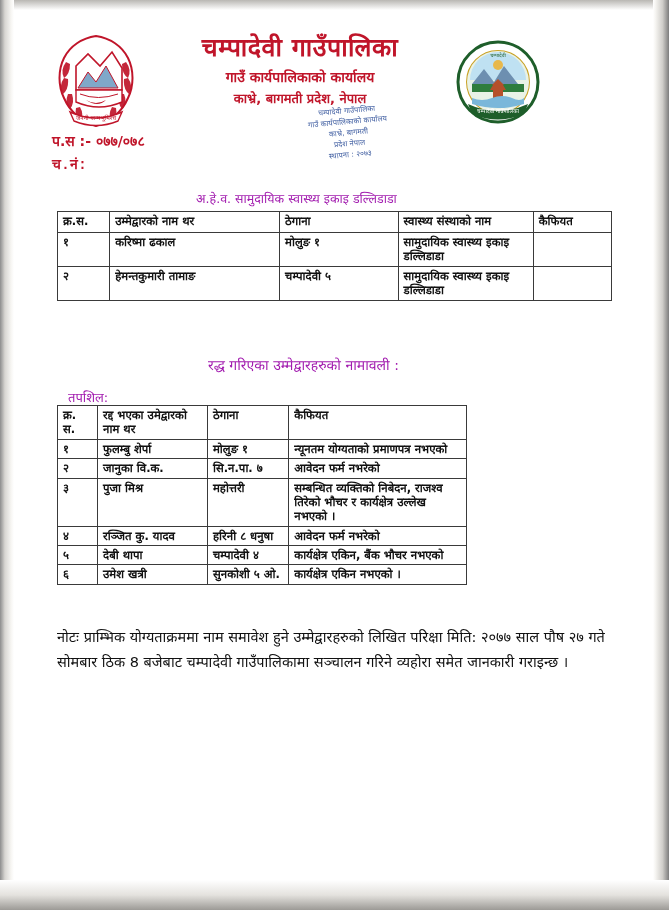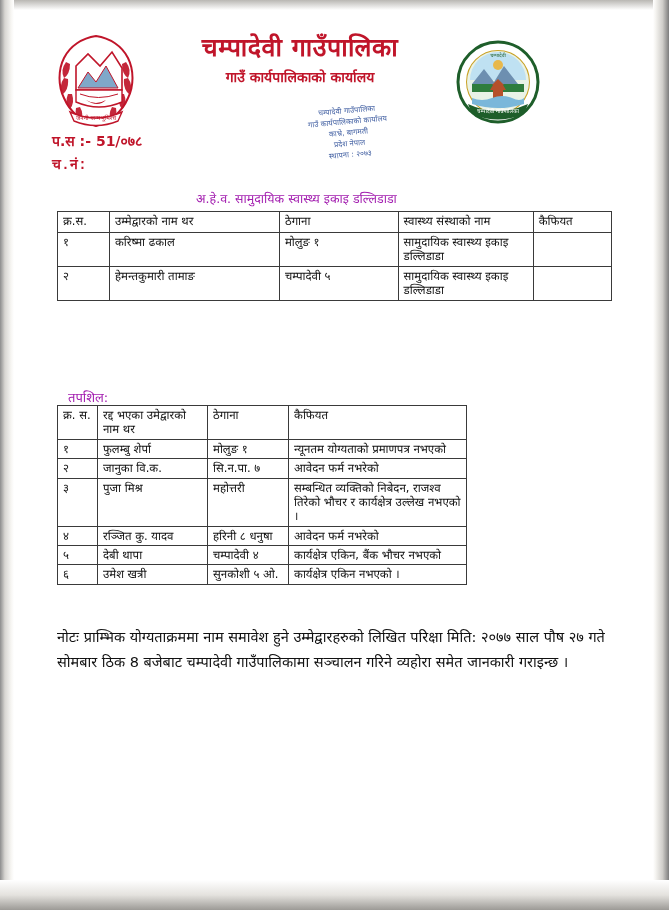--- a/index.html
+++ b/index.html
@@ -136,21 +136,21 @@
     position: absolute;
     border-collapse: collapse;
     font-size: 11.5px;
     color: #111;
   }
   table.doc td, table.doc th {
     border: 1px solid #3a3a3a;
     padding: 2px 5px;
     vertical-align: top;
     text-align: left;
-    font-weight: normal;
+    font-weight: bold;
     line-height: 1.25;
   }
   #table1 { left: 57px; top: 211px; width: 555px; }
   #table1 .c0 { width: 44px; }
   #table1 .c1 { width: 178px; }
   #table1 .c2 { width: 120px; }
   #table1 .c3 { width: 138px; }
   #table1 .c4 { width: 73px; }
   #table1 tr { height: 21px; }
 
@@ -210,20 +210,21 @@
           <path d="M34 68 q10 6 20 0 q-8 8 -20 0 z" fill="#c0152a"></path>
 
           <path d="M18 80 q26 12 52 0 l-4 9 q-22 9 -44 0 z" fill="#ffffff" stroke="#c0152a" stroke-width="1.4"></path>
           <text x="44" y="88" font-size="6" fill="#c0152a" text-anchor="middle" font-family="DejaVu Sans, sans-serif">जननी जन्मभूमिश्च</text>
         </svg>
       </div>
 
       <div class="title-block">
         <div class="title-main">चम्पादेवी गाउँपालिका</div>
         <div class="title-sub1">गाउँ कार्यपालिकाको कार्यालय</div>
+        <div class="title-sub2">काभ्रे, बागमती प्रदेश, नेपाल</div>
       </div>
 
       <div class="emblem-right">
         <svg viewBox="0 0 84 84" width="84" height="84">
           <circle cx="42" cy="42" r="40" fill="#ffffff" stroke="#1e5e2a" stroke-width="3"></circle>
           <circle cx="42" cy="42" r="31" fill="#ffffff" stroke="#c9a227" stroke-width="2"></circle>
           <path d="M42 11 a31 31 0 0 1 0 62 a31 31 0 0 1 0 -62" fill="#e9f2e6"></path>
 
           <path d="M14 40 a28 28 0 0 1 56 0 z" fill="#bfe1f2"></path>
           <circle cx="42" cy="25" r="5" fill="#e8b84b"></circle>
@@ -239,21 +240,21 @@
 
           <path d="M16 58 q10 4 20 0 q10 -4 20 0 q8 4 12 0 l0 6 q-26 8 -52 0 z" fill="#7ab7da"></path>
 
           <path d="M12 64 q30 14 60 0 l-4 10 q-26 11 -52 0 z" fill="#1e5e2a"></path>
           <text x="42" y="73" font-size="5.5" fill="#ffffff" text-anchor="middle" font-family="DejaVu Sans, sans-serif">चम्पादेवी गाउँपालिका</text>
           <text x="42" y="17" font-size="5" fill="#1e5e2a" text-anchor="middle" font-family="DejaVu Sans, sans-serif">चम्पादेवी</text>
         </svg>
       </div>
 
       <div class="refno">
-        <div>प.स :- 51/०७८</div>
+        <div>प.स :- ०७७/०७८</div>
         <div class="line2">च.नं:</div>
       </div>
 
       <div class="stamp">
         <div class="st-line">चम्पादेवी गाउँपालिका</div>
         <div class="st-line">गाउँ कार्यपालिकाको कार्यालय</div>
         <div class="st-line">काभ्रे, बागमती</div>
         <div class="st-line">प्रदेश नेपाल</div>
         <div class="st-line">स्थापना : २०७३</div>
       </div>
@@ -280,20 +281,21 @@
       <tr>
         <td class="c0">२</td>
         <td class="c1">हेमन्तकुमारी तामाङ</td>
         <td class="c2">चम्पादेवी ५</td>
         <td class="c3">सामुदायिक स्वास्थ्य इकाइ डल्लिडाडा</td>
         <td class="c4"></td>
       </tr>
     </tbody>
       </table>
 
+    <div class="sec-title" id="sec2-title">रद्ध गरिएका उम्मेद्वारहरुको नामावली :</div>
     <div class="sec-title" id="tapsil">तपशिल:</div>
 
     <table class="doc" id="table2">
       <tbody>
           <tr>
         <td class="c0">क्र. स.</td>
         <td class="c1">रद्द भएका उमेद्वारको नाम थर</td>
         <td class="c2">ठेगाना</td>
         <td class="c3">कैफियत</td>
       </tr>

